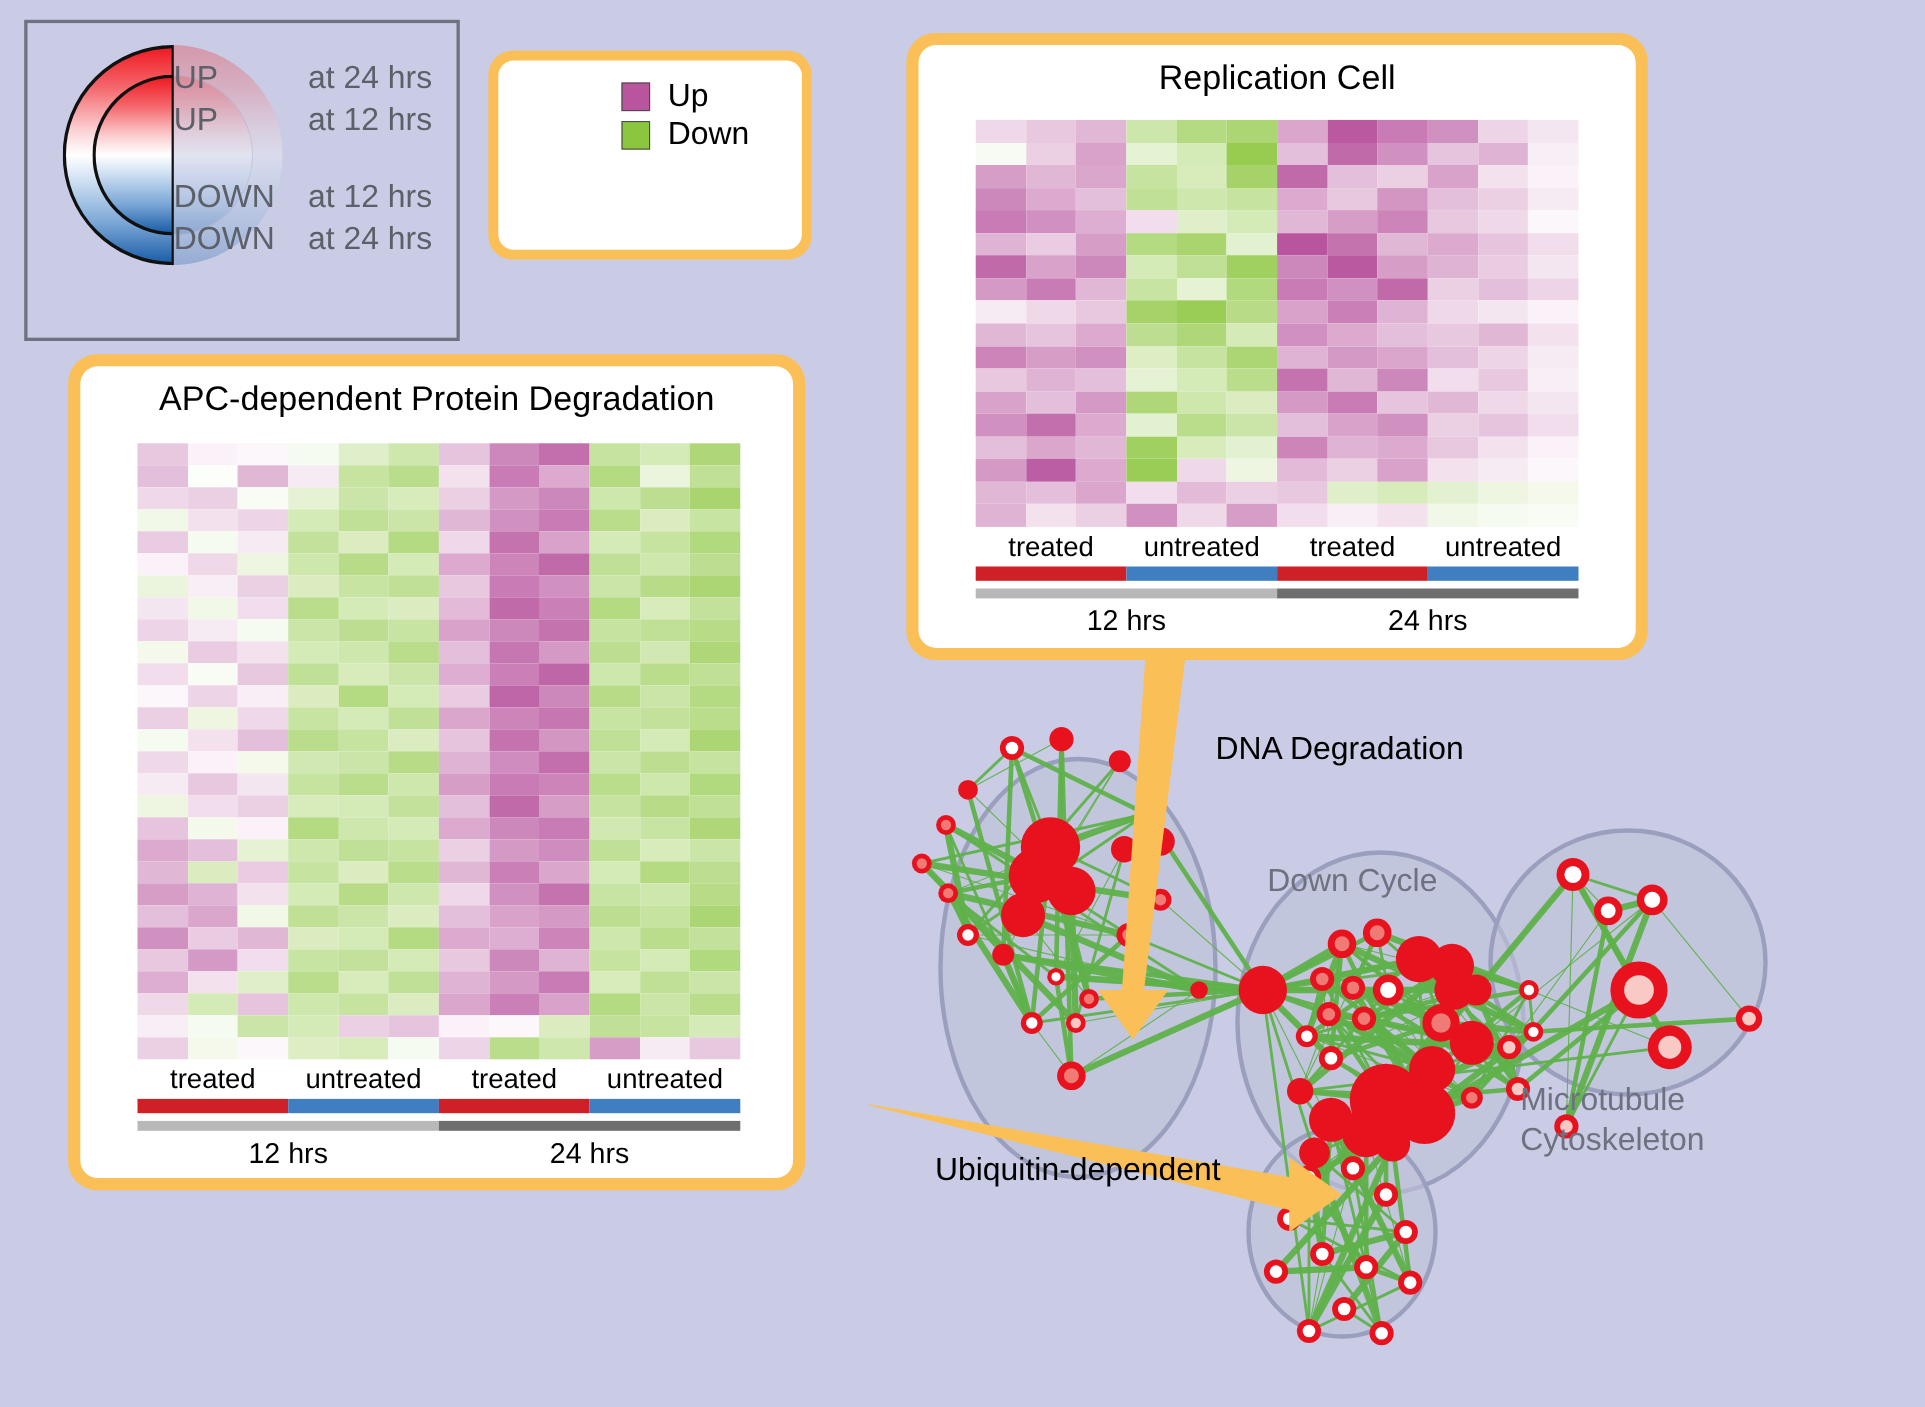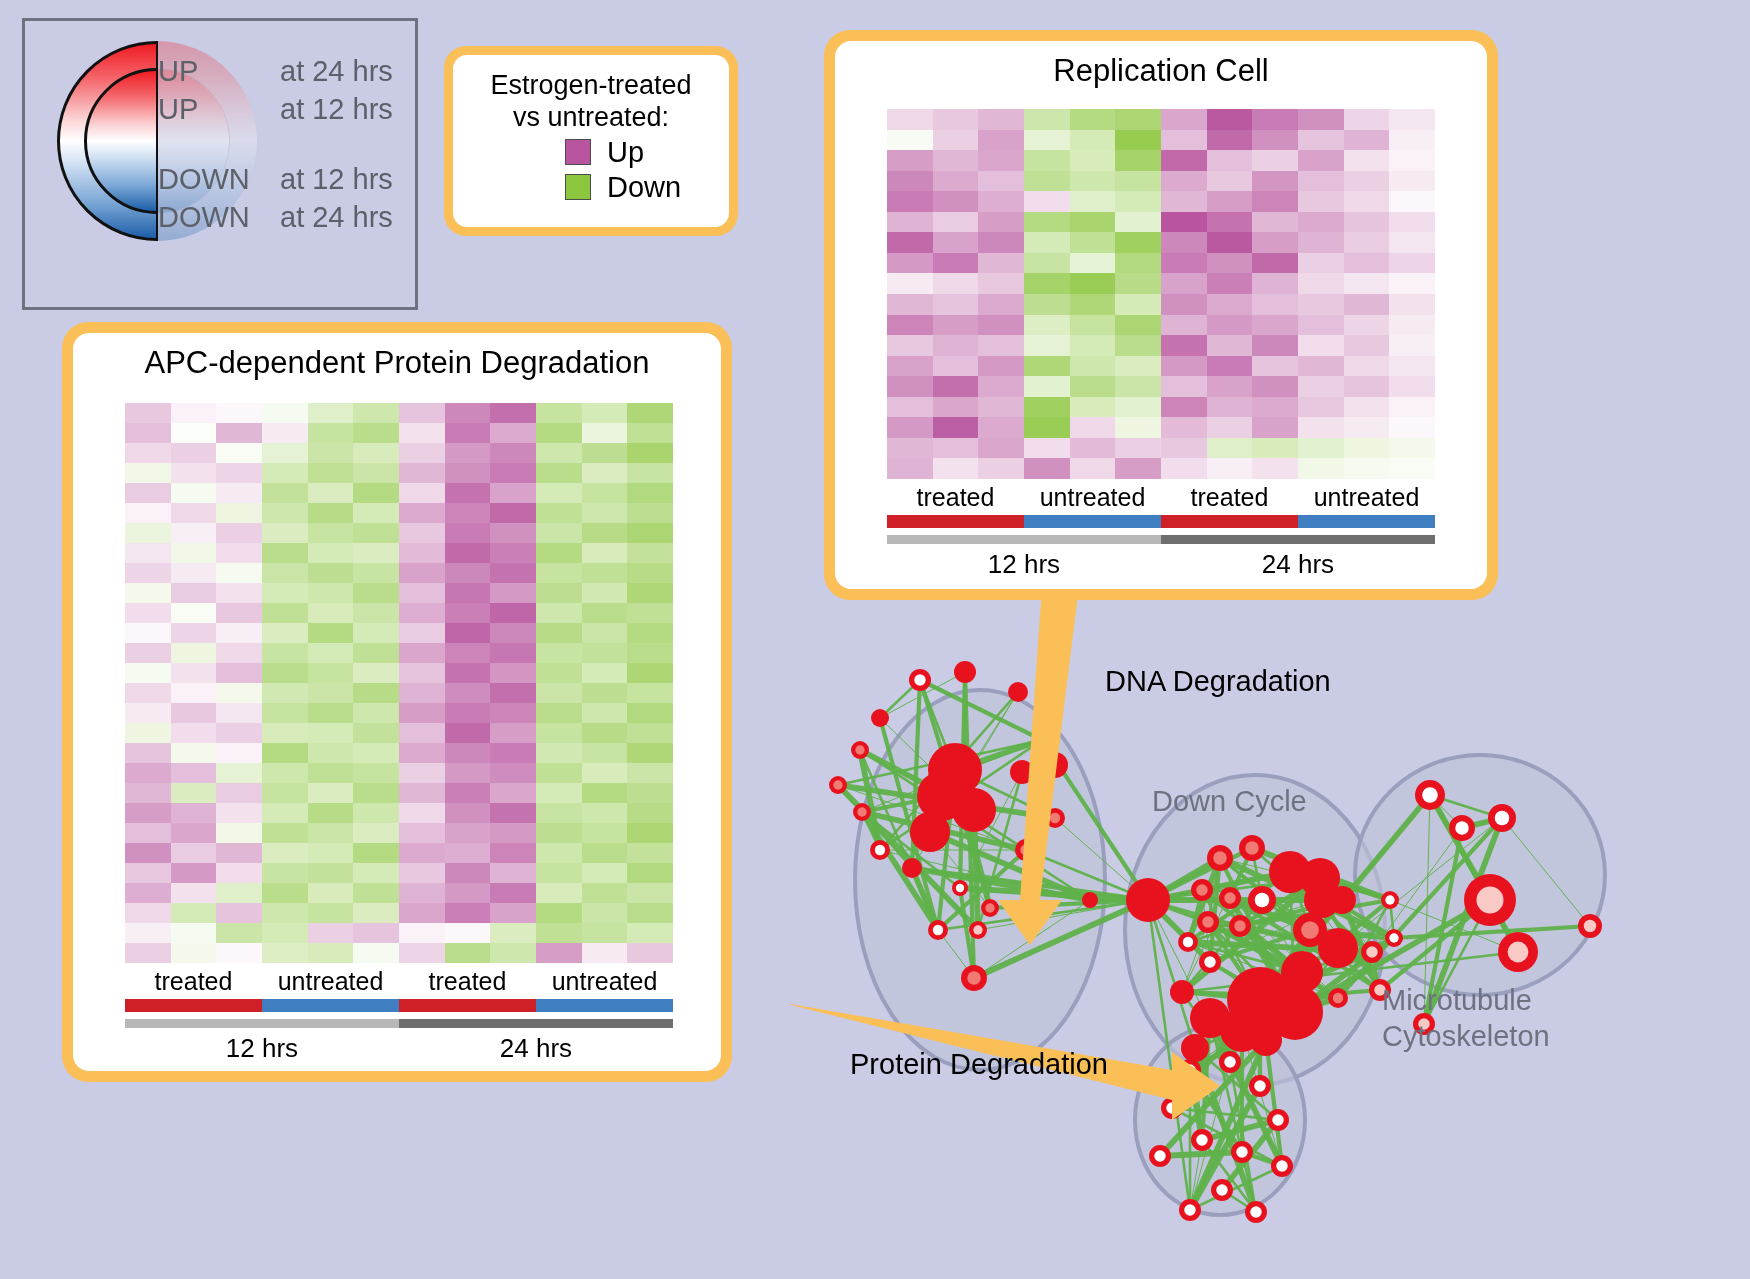--- a/index.html
+++ b/index.html
@@ -137,24 +137,20 @@
     <span class="k">DOWN</span>
     <span>at 24 hrs</span>
   </div>
 
   <div id="ring-caption">
   </div>
 </div>
 
 <div id="ud-legend">
   <div id="ud-inner">
-    <div id="ud-title">
-      <div>Estrogen-treated</div>
-      <div>vs untreated:</div>
-    </div>
     <div class="ud-row">
       <span class="sw" id="sw-up" style="background: rgb(184, 85, 158);"></span>
       <span>Up</span>
     </div>
     <div class="ud-row">
       <span class="sw" id="sw-down" style="background: rgb(140, 198, 62);"></span>
       <span>Down</span>
     </div>
   </div>
 </div>
@@ -1270,14 +1266,14 @@
   </svg>
 </div>
 
 <div class="clabel" id="lbl-dna">DNA Degradation</div>
 <div class="clabel" id="lbl-cc">Down Cycle</div>
 <div class="clabel" id="lbl-mt">
   <div>Microtubule</div>
   <div>Cytoskeleton</div>
 </div>
 <div class="clabel" id="lbl-ub">
-  <div>Protein Degradation</div>
+  <div>Ubiquitin-dependent</div>
 </div>
 
 </body></html>

